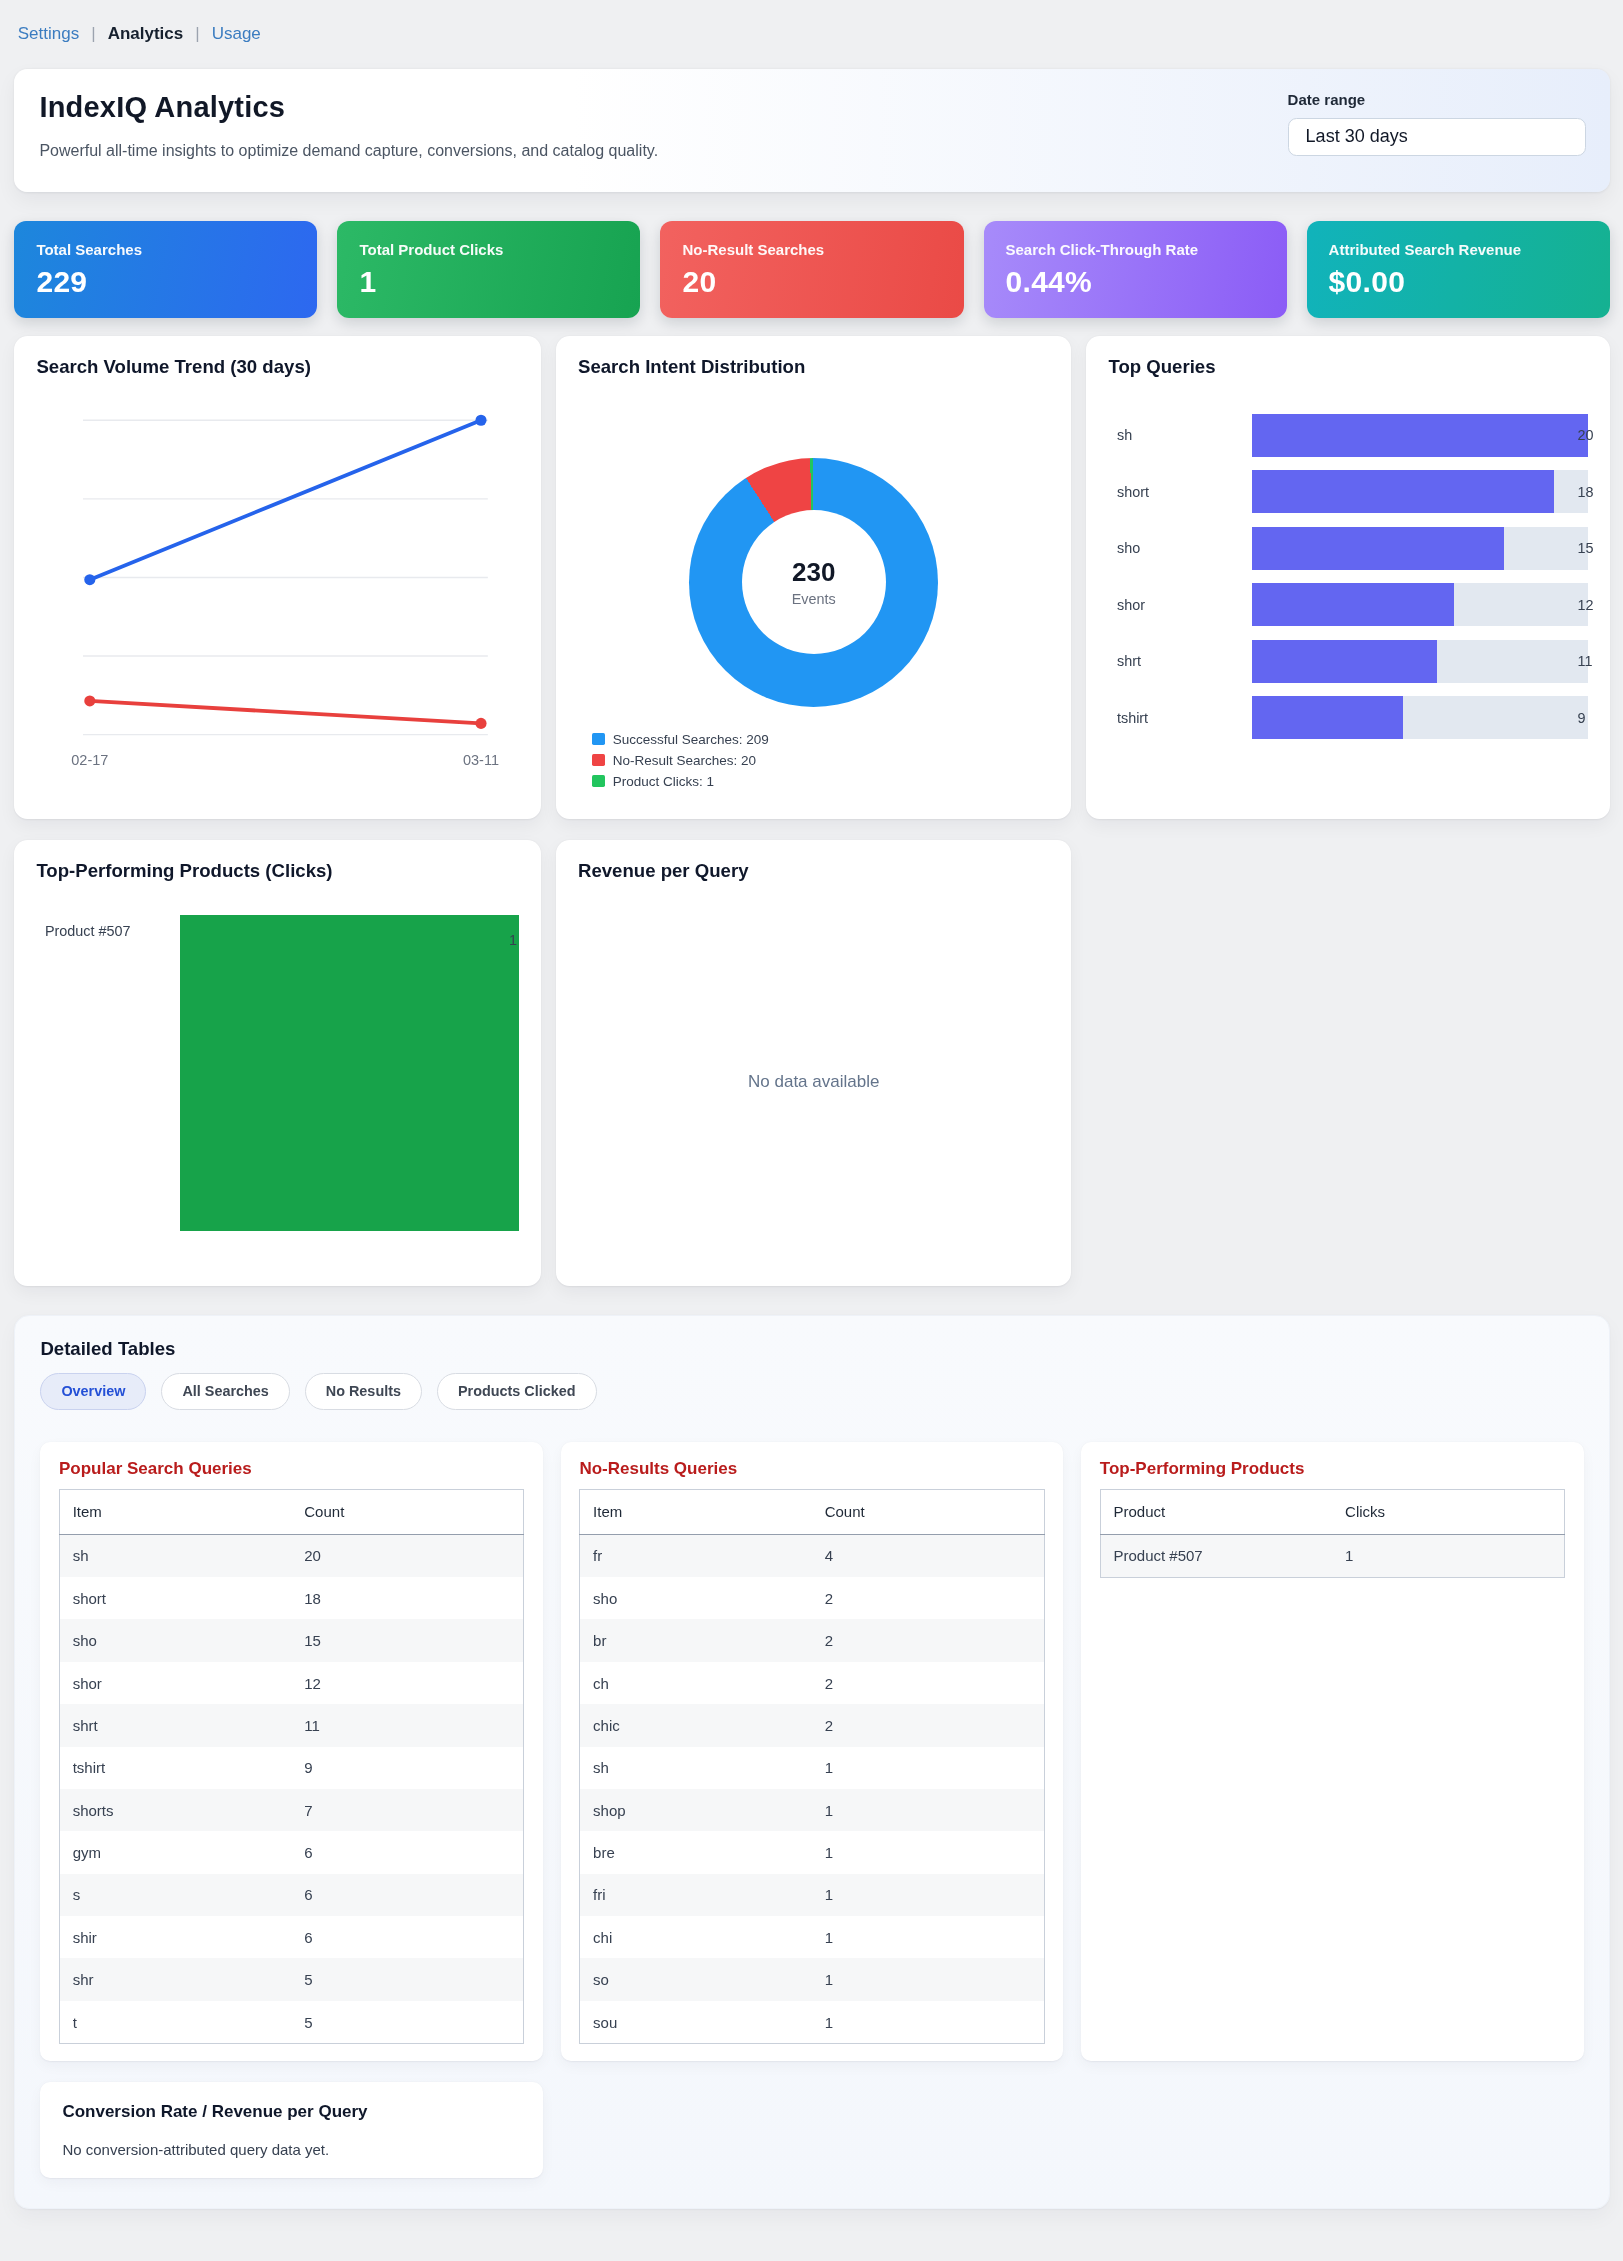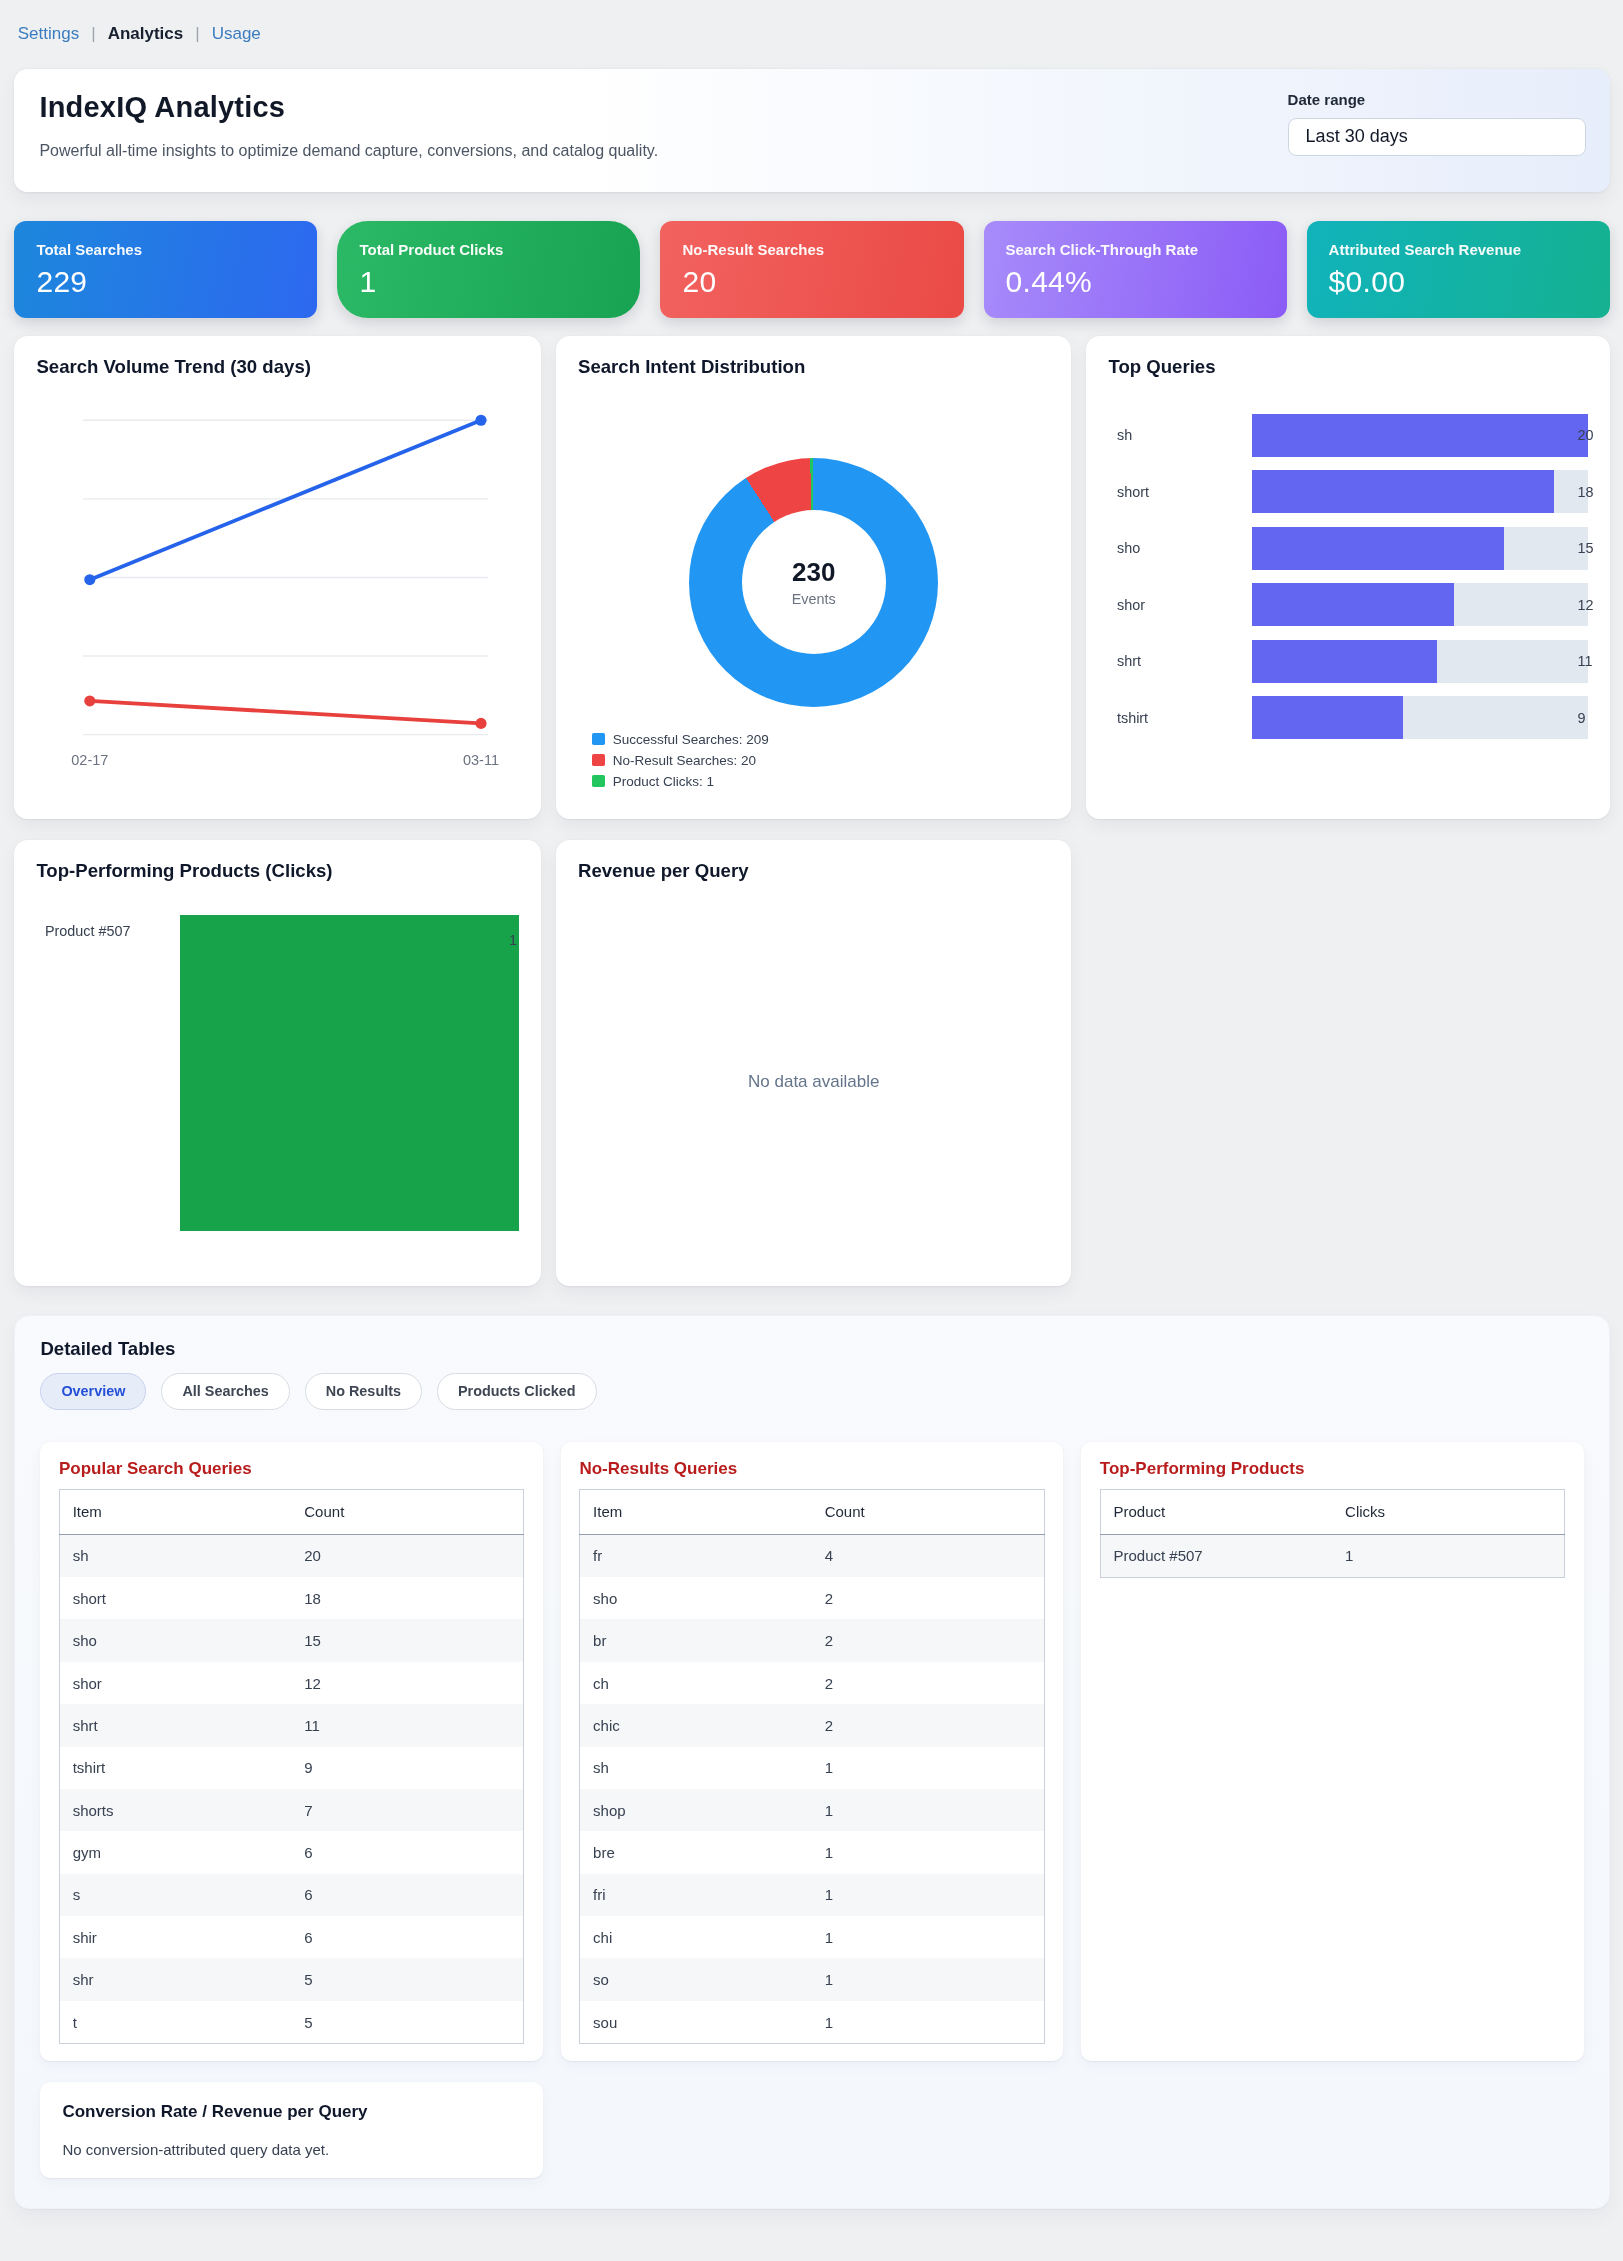--- a/index.html
+++ b/index.html
@@ -25,21 +25,21 @@
   .dr-label { font-size:15px; font-weight:700; color:#1f2937; margin-bottom:10px; }
   .dr-select { height:38px; background:#fff; border:0.8px solid #ccd6e2; border-radius:8.5px;
                display:flex; align-items:center; padding:0 17px; font-size:18px; color:#111827;
                cursor:pointer; }
 
   
   .kpis { display:grid; grid-template-columns:repeat(5,1fr); gap:20px; margin-bottom:18px; }
   .kpi { height:97px; border-radius:12px; padding:20px 22px; color:#fff;
          box-shadow:0 5px 13.5px rgba(16,24,40,.15); }
   .kpi .kpi-label { font-size:15px; font-weight:700; opacity:.96; margin-bottom:7.6px; }
-  .kpi .kpi-value { font-size:30px; font-weight:400; letter-spacing:0.3px; }
+  .kpi .kpi-value { font-size:30px; font-weight:700; letter-spacing:0.3px; }
 
   
   .grid3 { display:grid; grid-template-columns:613fr 600fr 609fr; gap:15px; }
   .row1 { margin-bottom:21px; }
   .row2 { margin-bottom:29px; }
   .card { background:#fff; border-radius:13.5px;
           box-shadow:0 0.8px 1.7px rgba(16,24,40,.06), 0 6.8px 17px rgba(16,24,40,.05);
           padding:20px 22px; position:relative; }
   .card h2 { font-size:18.6px; font-weight:700; color:#0f172a; }
   .row1 .card { height:483px; }
@@ -127,21 +127,21 @@
         <span>Last 30 days</span>
       </div>
     </div>
   </header>
 
   <section class="kpis" id="kpis">
       <div class="kpi" style="background: linear-gradient(100deg, rgb(29, 135, 220), rgb(45, 104, 240));">
         <div class="kpi-label">Total Searches</div>
         <div class="kpi-value">229</div>
       </div>
-      <div class="kpi" style="background: linear-gradient(100deg, rgb(44, 185, 102), rgb(23, 163, 81)); border-radius: 31px;">
+      <div class="kpi" style="background: linear-gradient(100deg, rgb(44, 185, 102), rgb(23, 163, 81));">
         <div class="kpi-label">Total Product Clicks</div>
         <div class="kpi-value">1</div>
       </div>
       <div class="kpi" style="background: linear-gradient(100deg, rgb(242, 98, 95), rgb(234, 74, 70));">
         <div class="kpi-label">No-Result Searches</div>
         <div class="kpi-value">20</div>
       </div>
       <div class="kpi" style="background: linear-gradient(100deg, rgb(167, 139, 250), rgb(139, 92, 246));">
         <div class="kpi-label">Search Click-Through Rate</div>
         <div class="kpi-value">0.44%</div>

